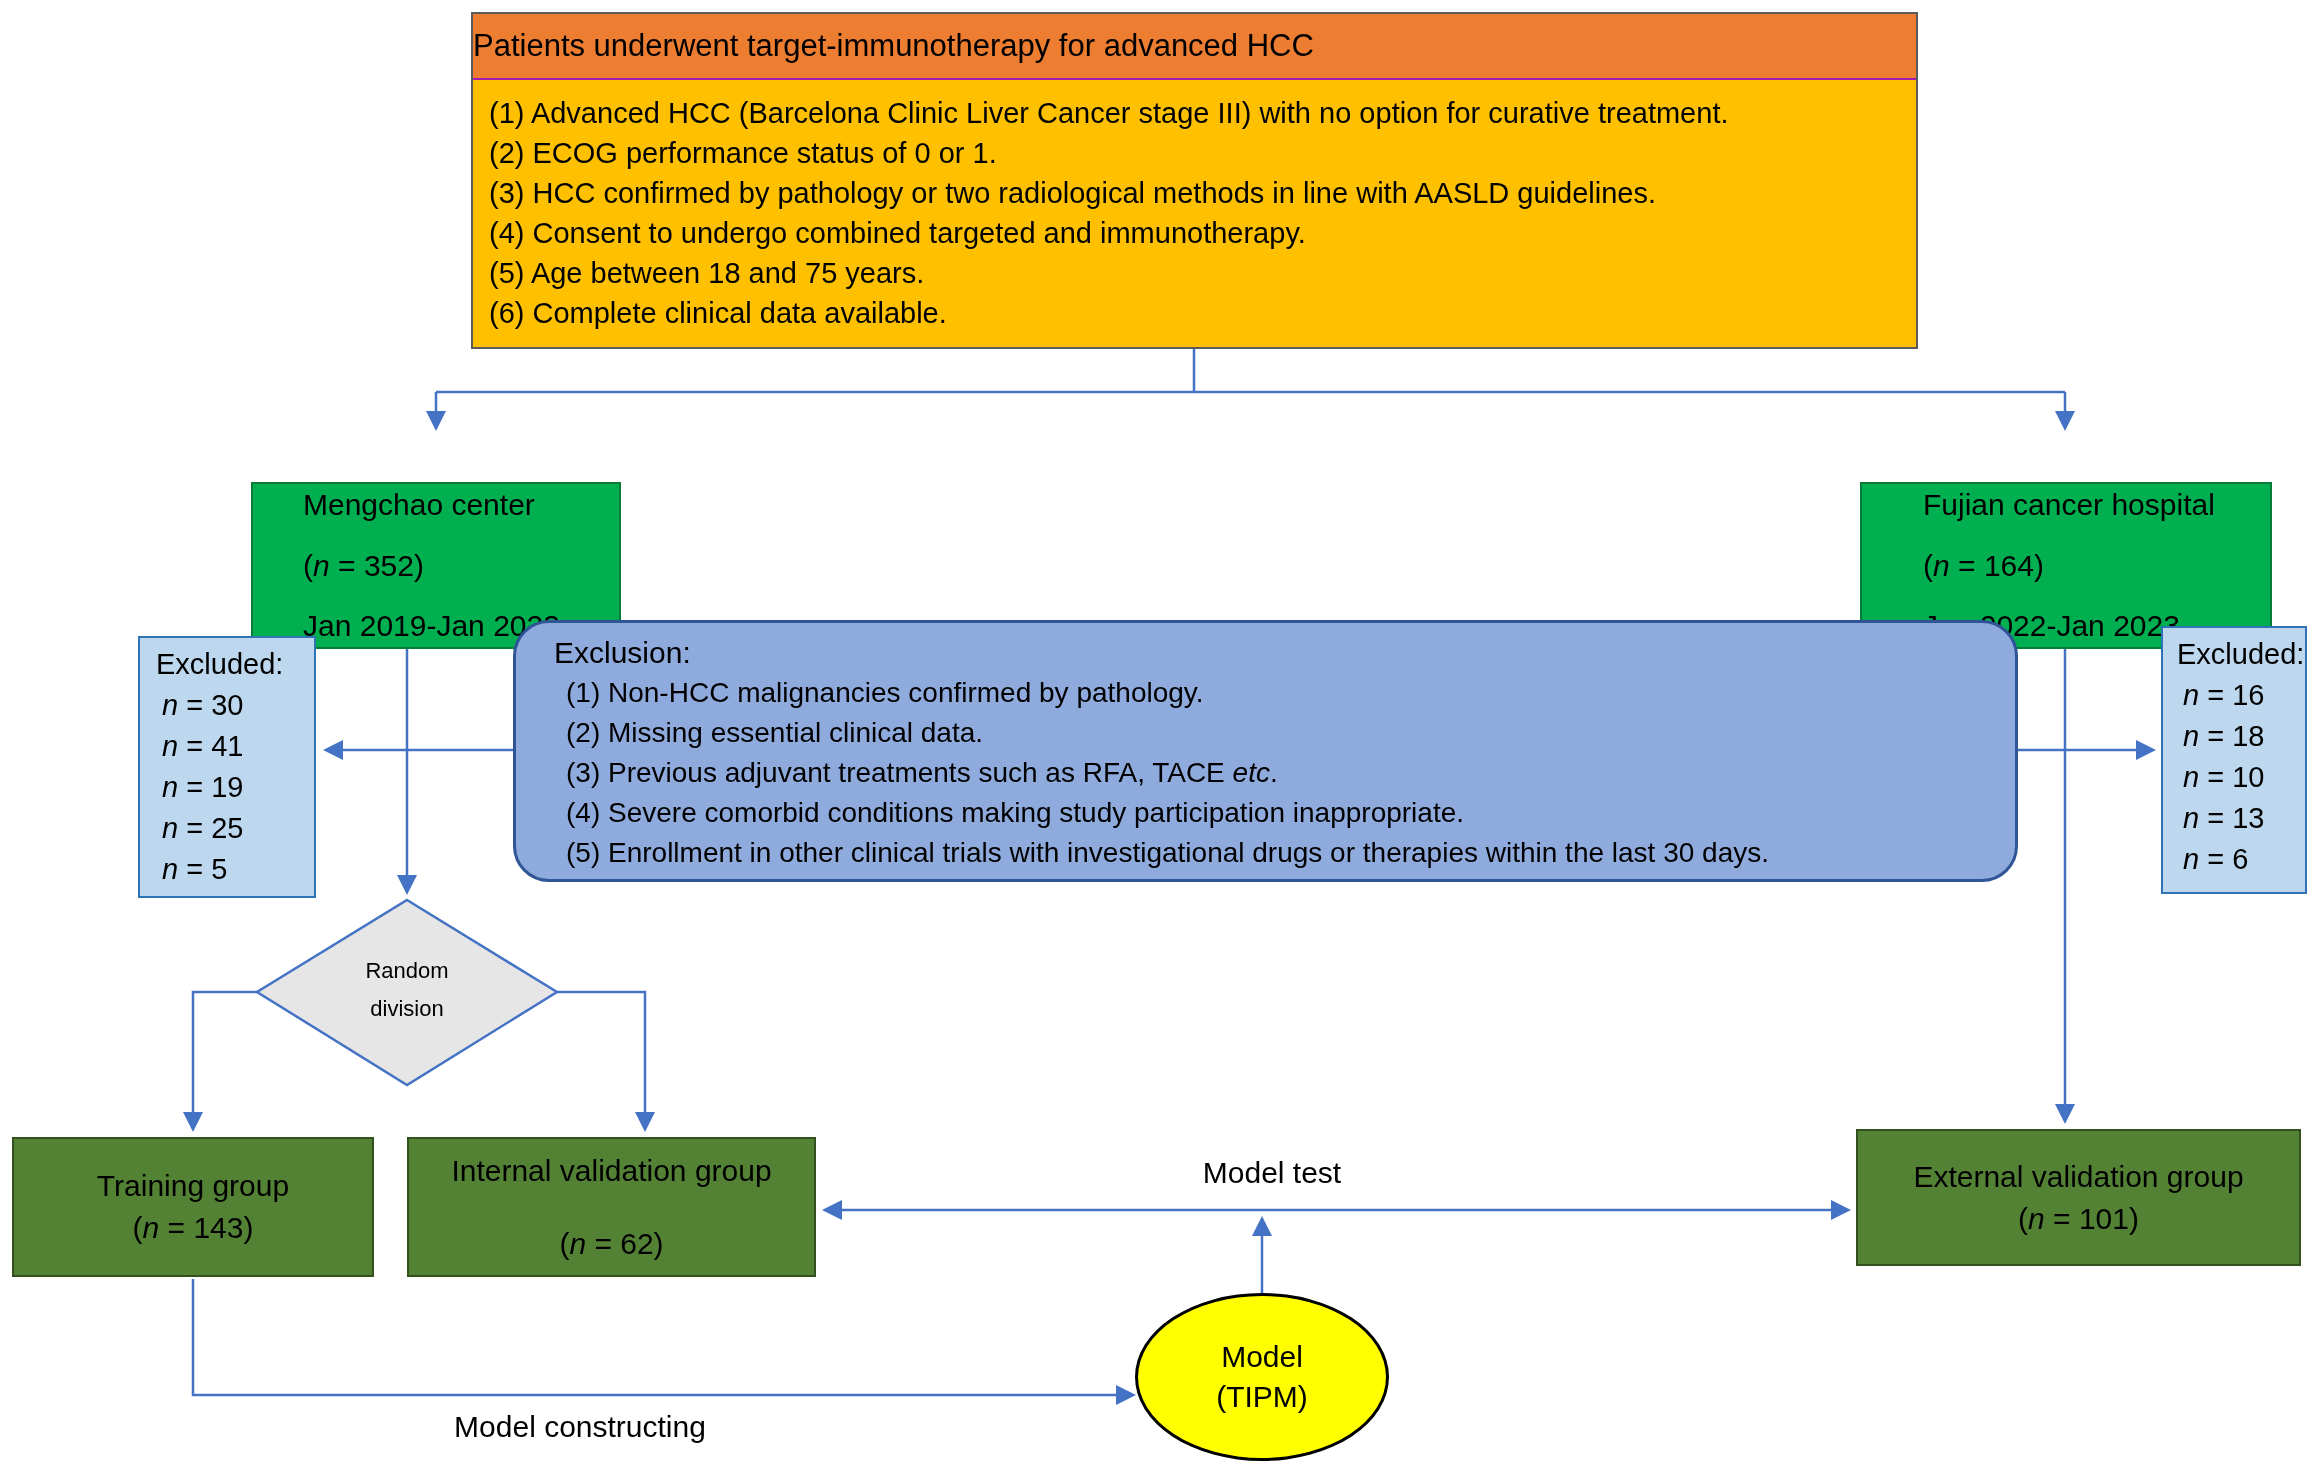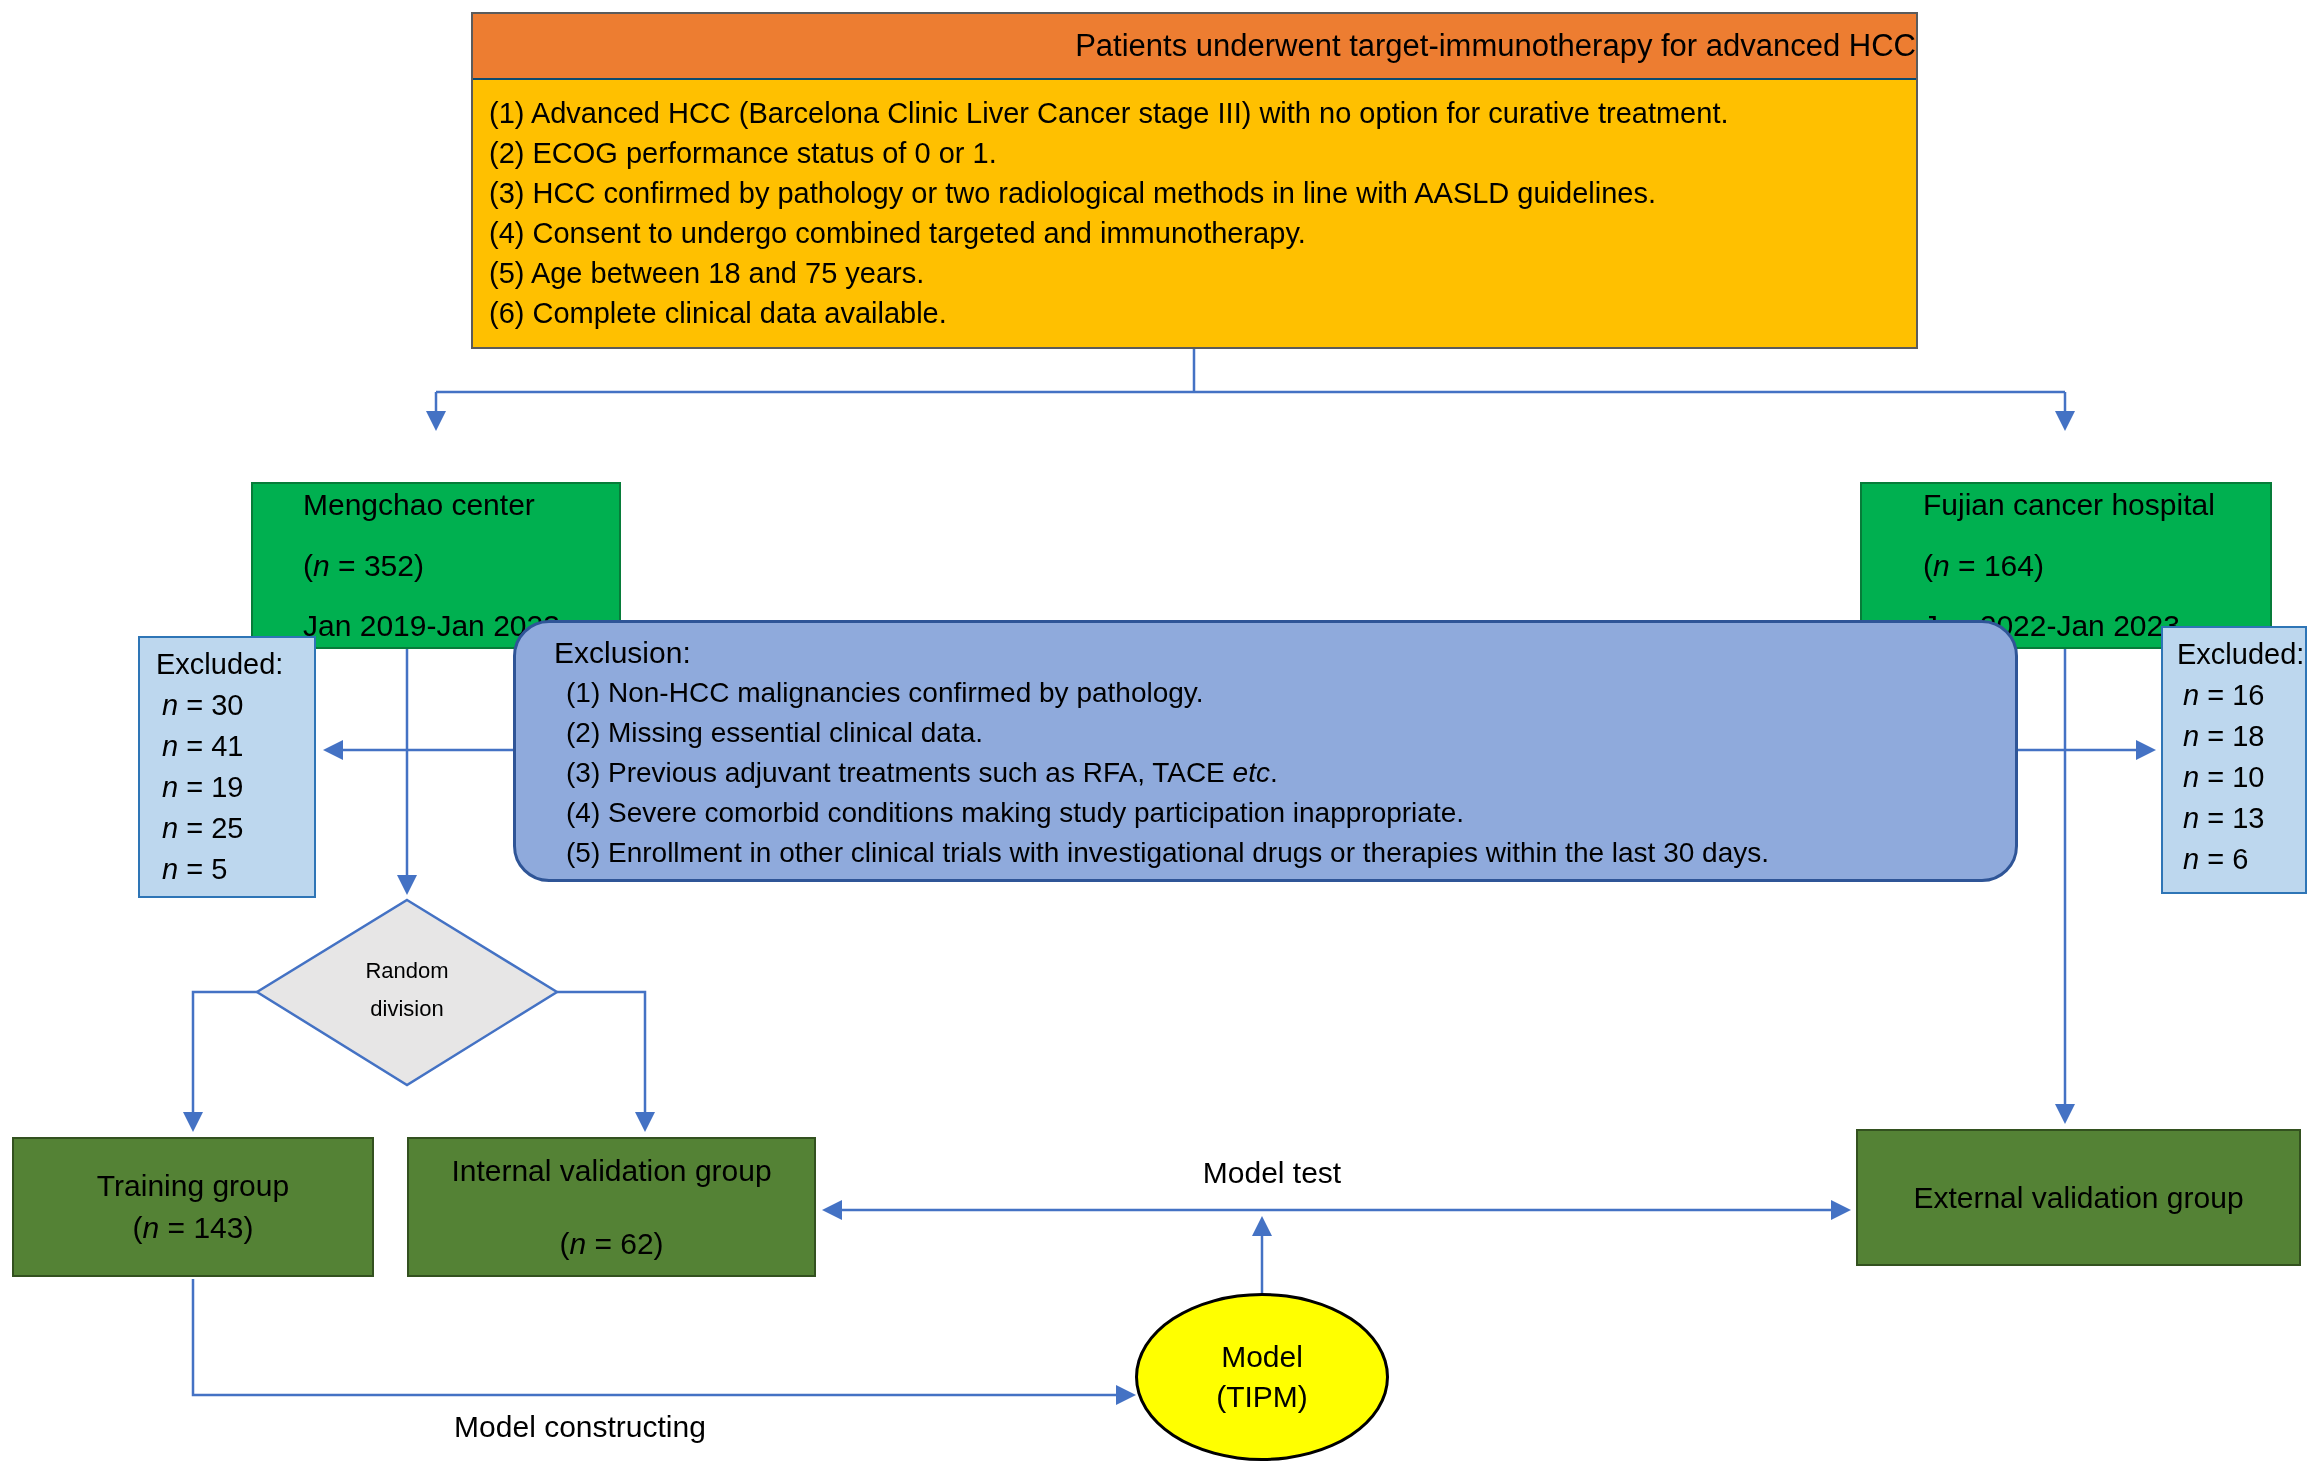--- a/index.html
+++ b/index.html
@@ -11,22 +11,22 @@
     font-family: "Liberation Sans", "DejaVu Sans", sans-serif;
     color: #000000;
     overflow: hidden;
   }
   .abs { position: absolute; box-sizing: border-box; }
   svg.arrows { position: absolute; left: 0; top: 0; }
 
   
   .top-box { left: 471px; top: 12px; width: 1447px; border: 2px solid #5b5b5b; }
   .top-header {
-    background: #ED7D31; height: 64px; border-bottom: 2px solid #0c4a6e;
-    display: flex; align-items: center; justify-content: flex-end;
+    background: #ED7D31; height: 64px; border-bottom: 2px solid #a21caf;
+    display: flex; align-items: center; justify-content: flex-start;
     font-size: 31px;
   }
   .top-body { background: #FFC000; padding: 13px 16px 14px 16px; }
   .top-body .line { font-size: 29px; line-height: 40px; white-space: nowrap; }
 
   
   .green-box {
     background: #00B050; border: 2px solid #077c39;
     display: flex; flex-direction: column; justify-content: space-between;
     font-size: 30px; line-height: 42px; margin-top: 48px;
@@ -174,20 +174,21 @@
     <div class="nline"><span>(</span><i>n</i><span> = 143)</span></div>
   </div>
 
   <div class="abs dgreen-box internal">
     <div>Internal validation group</div>
     <div class="nline"><span>(</span><i>n</i><span> = 62)</span></div>
   </div>
 
   <div class="abs dgreen-box external">
     <div>External validation group</div>
+    <div class="nline"><span>(</span><i>n</i><span> = 101)</span></div>
   </div>
 
   <div class="abs model-ellipse">
     <div>Model</div>
     <div>(TIPM)</div>
   </div>
 
   <div class="abs flow-label label-model-test">Model test</div>
   <div class="abs flow-label label-model-constructing">Model constructing</div>
 

